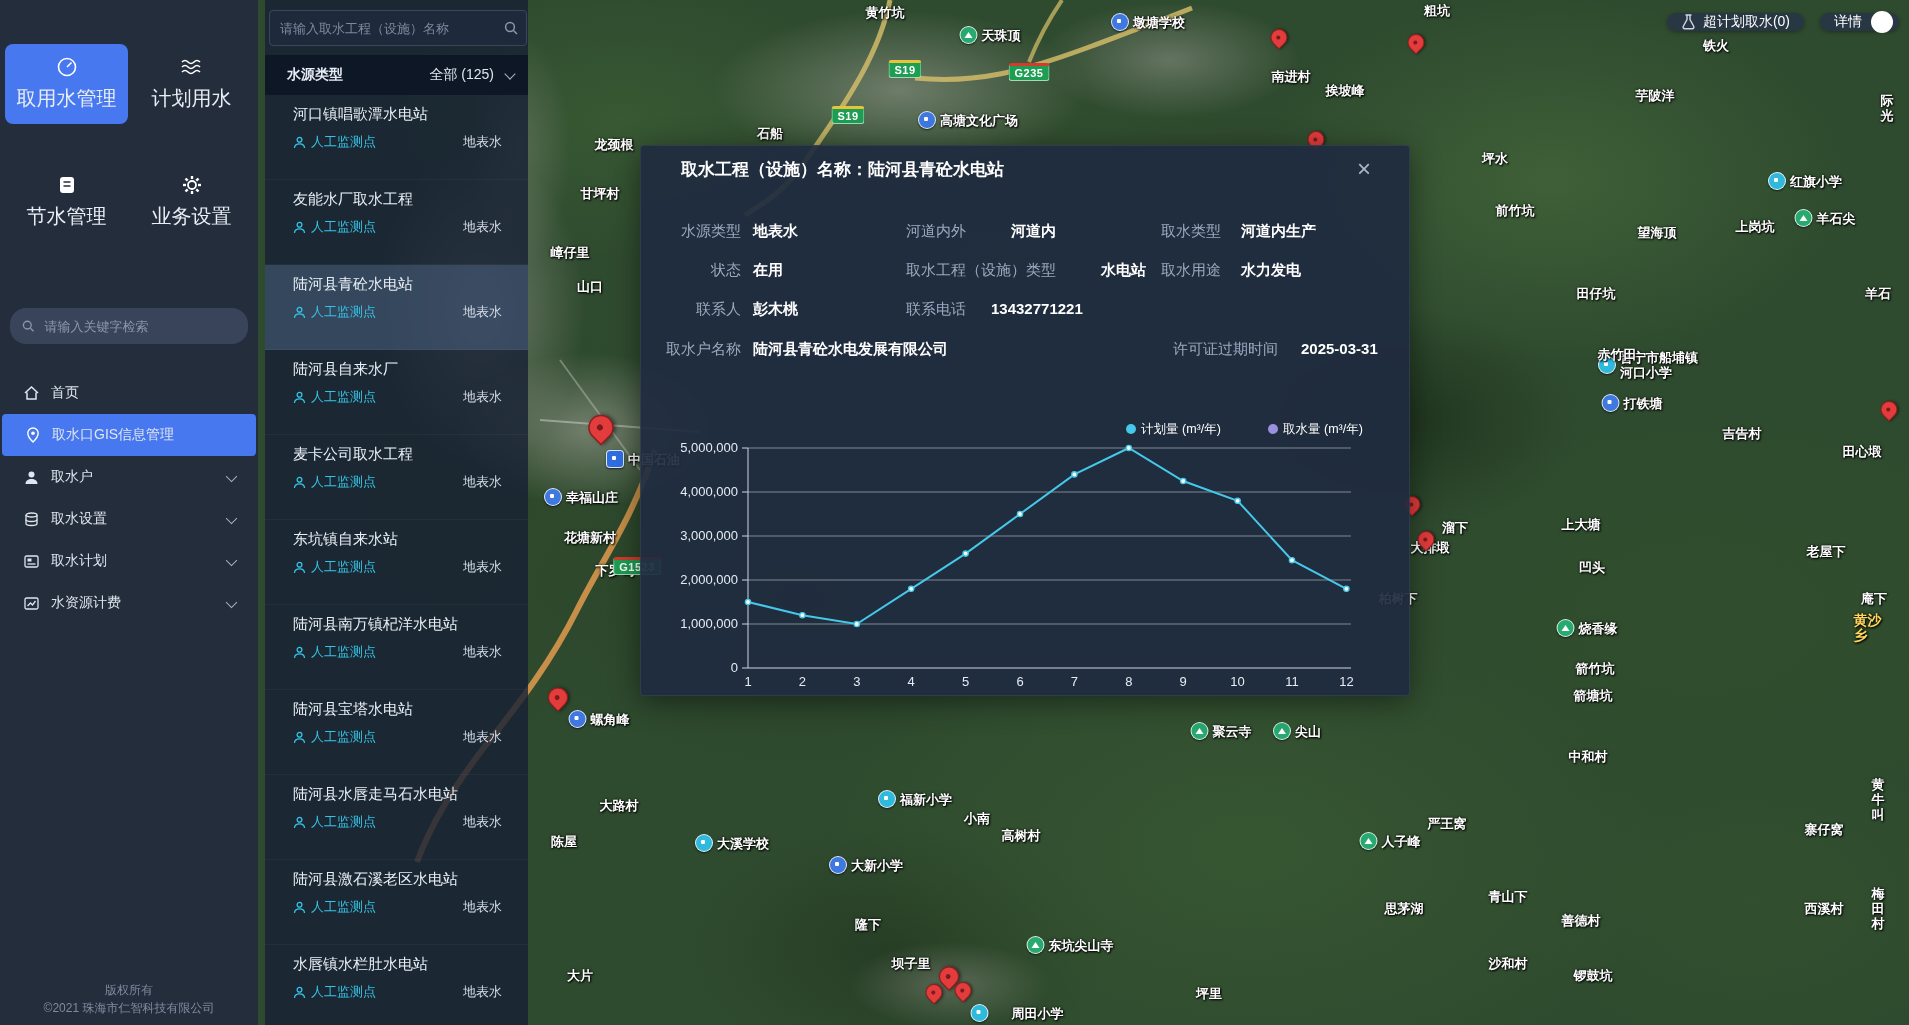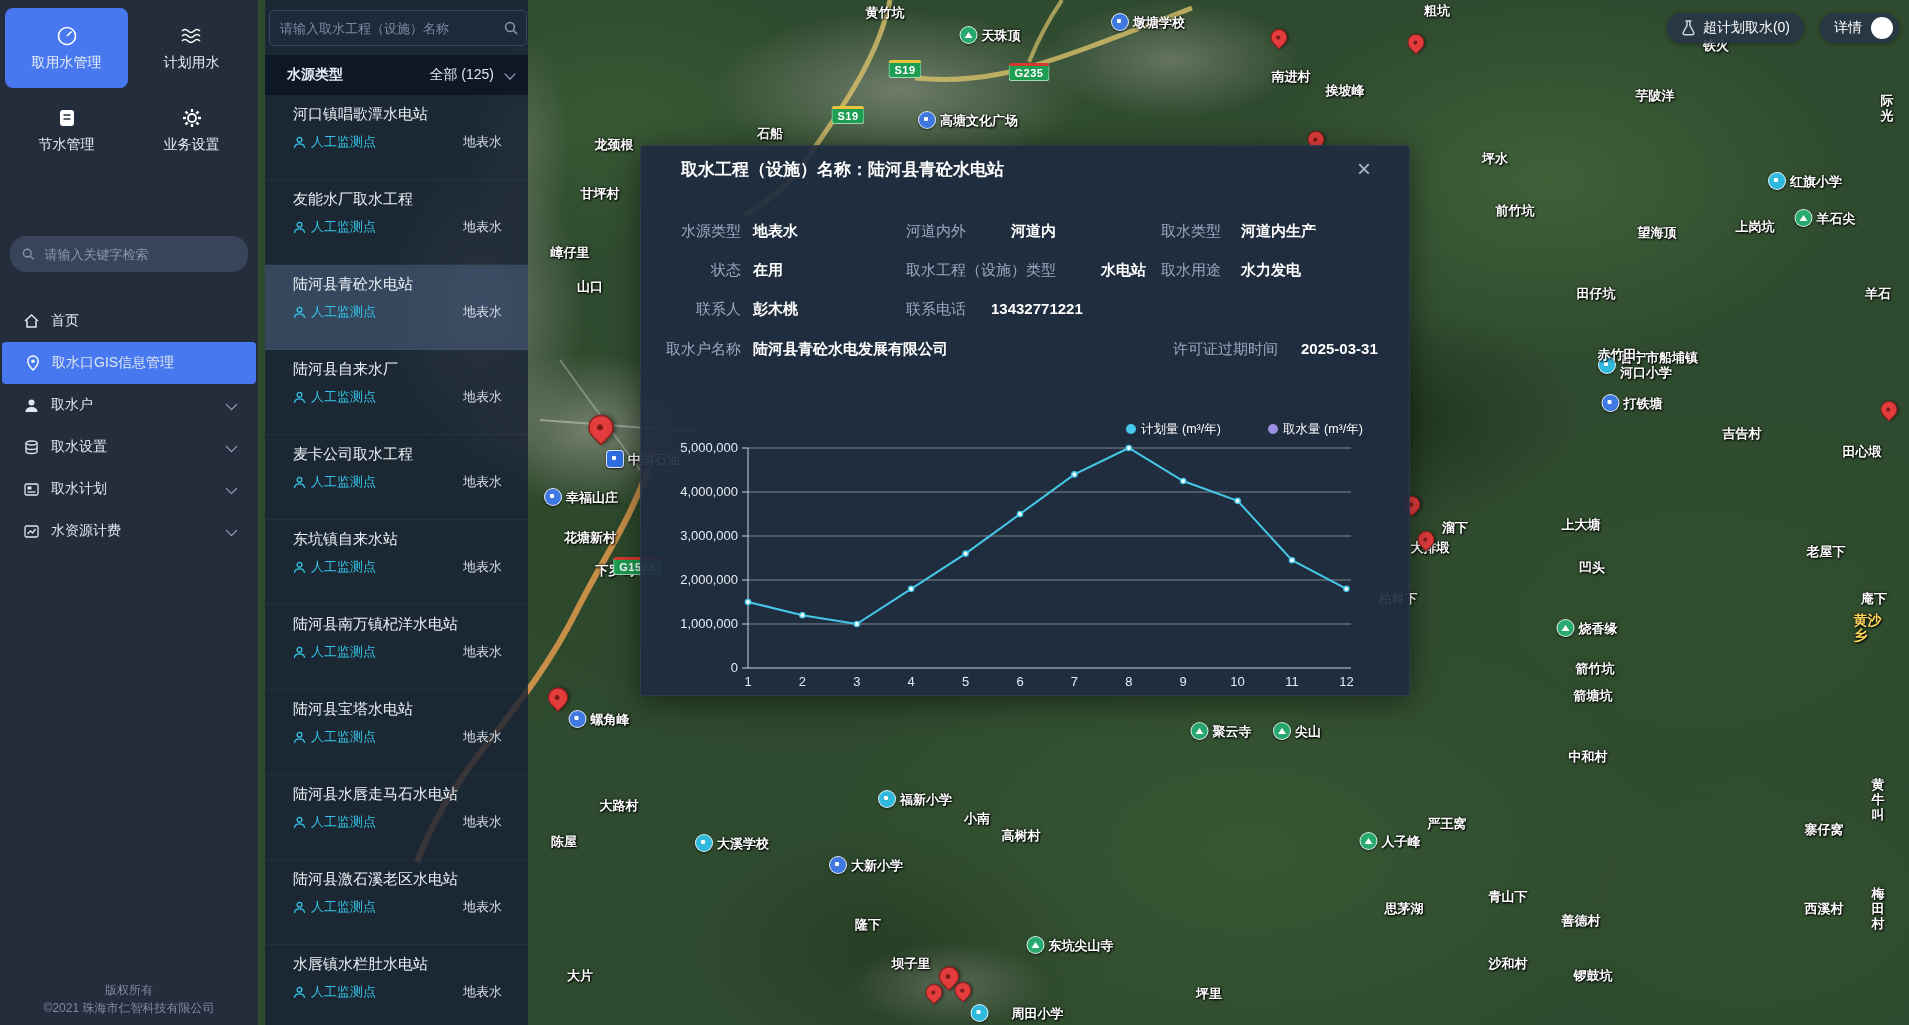--- a/index.html
+++ b/index.html
@@ -48,27 +48,27 @@
   .pin{position:absolute;width:15px;height:15px;background:#e23c3c;border:1px solid #8e1f1f;
     border-radius:50% 50% 50% 0;transform:translate(-50%,-100%) rotate(-45deg);transform-origin:50% 50%;
     box-shadow:1px 1px 3px rgba(0,0,0,.5);z-index:2;}
   .pin::after{content:"";position:absolute;left:5px;top:5px;width:4px;height:4px;border-radius:50%;background:#7d1b1b;}
   .rbadge{position:absolute;transform:translate(-50%,-50%);background:#1d9e52;color:#fff;
     font-size:11px;font-weight:bold;padding:1px 5px;border-radius:3px;border:1px solid rgba(255,255,255,.6);
     border-top:3px solid #d23b2e;z-index:2;letter-spacing:.5px;}
   .rbadge.s{border-top:3px solid #e7c23a;}
   
   #topbar{position:absolute;right:10px;top:13px;z-index:3;display:flex;gap:16px;align-items:center;}
-  .pill{height:30px;background:rgba(40,52,72,.88);border-radius:16px;display:flex;align-items:center;
+  .pill{height:18px;background:rgba(40,52,72,.88);border-radius:16px;display:flex;align-items:center;
     color:#fff;font-size:14px;padding:0 14px;gap:7px;box-shadow:0 1px 4px rgba(0,0,0,.4);}
   .toggle-knob{width:22px;height:22px;border-radius:50%;background:#fff;margin-right:-8px;margin-left:2px;}
   
   #sidebar{position:absolute;left:0;top:0;width:258px;height:1025px;background:#242d3c;z-index:6;}
   #modules{display:grid;grid-template-columns:1fr 1fr;gap:2px;padding:8px 5px 4px 5px;}
-  .module{height:80px;border-radius:8px;display:flex;flex-direction:column;align-items:center;justify-content:center;gap:7px;color:#e8eef5;font-size:14px;cursor:pointer;}
+  .module{height:80px;border-radius:8px;display:flex;flex-direction:column;align-items:center;justify-content:center;gap:7px;color:#e8eef5;font-size:20px;cursor:pointer;margin-top:36px;}
   .module.active{background:#4878ef;}
   .module svg{display:block;}
   #side-search{margin:62px 10px 0 10px;height:36px;background:#39445a;border-radius:16px;display:flex;align-items:center;padding:0 12px;gap:8px;}
   #side-search input{background:transparent;border:none;outline:none;color:#cfd6e2;font-size:13px;width:100%;font-family:inherit;}
   #side-search input::placeholder{color:#8b97ab;}
   #menu{margin-top:28px;}
   .mitem{height:42px;display:flex;align-items:center;gap:12px;padding:0 0 0 24px;color:#dfe6f0;font-size:14px;cursor:pointer;position:relative;}
   .mitem.active{background:#4878ef;border-radius:4px;margin:0 2px;}
   .mitem .chev{position:absolute;right:22px;top:16px;width:8px;height:8px;border-right:1.6px solid #aab4c6;border-bottom:1.6px solid #aab4c6;transform:rotate(45deg) scale(.9);}
   #side-footer{position:absolute;bottom:8px;left:0;width:100%;text-align:center;color:#7f8a9e;font-size:12px;line-height:18px;}

